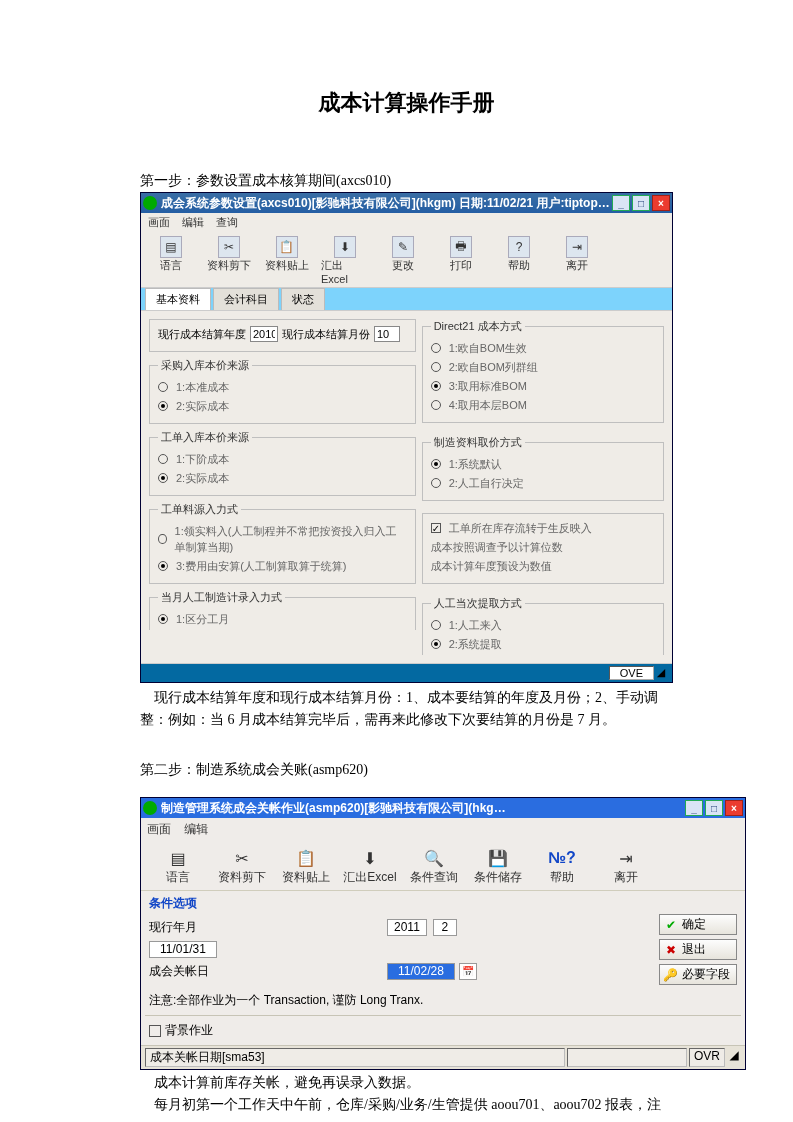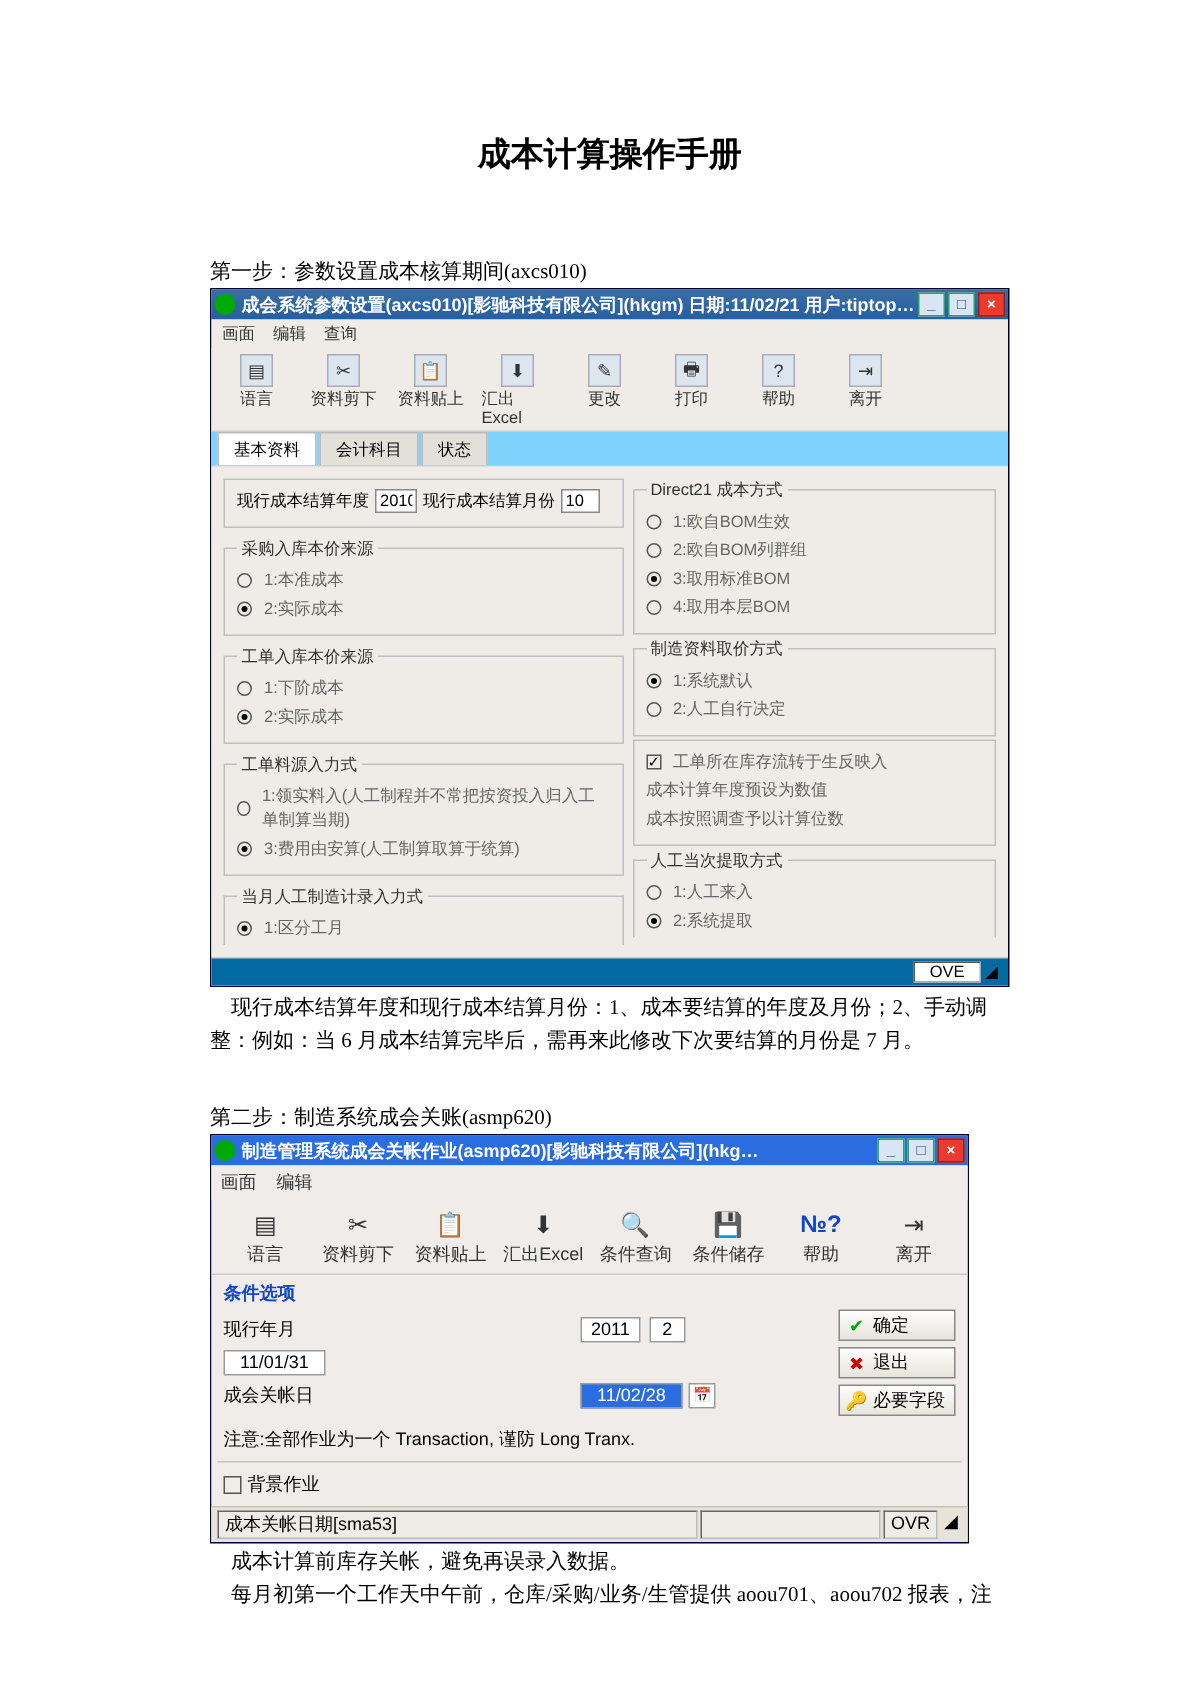--- a/index.html
+++ b/index.html
@@ -25,36 +25,36 @@
   .win1 { width:100%; }
   .toolbar1 { display:flex; gap:10px; padding:4px 6px 2px 6px; background:#efece7; border-bottom:1px solid #ccc;}
   .tool1-item { display:flex; flex-direction:column; align-items:center; width:48px; font-size:11px; color:#333;}
   .tool1-item .ic { width:22px; height:22px; border:1px solid #aab; background:#dde6ef; display:flex;align-items:center;justify-content:center;font-size:12px;}
   .tabs1 { display:flex; background:#7dd3fc; padding-left:4px; border-bottom:1px solid #ccc;}
   .tab1 { padding:3px 10px; font-size:11px; margin-right:2px; background:#e3e0d9; border:1px solid #bbb; border-bottom:none; }
   .tab1.active { background:#fff; }
   .form1 { background:#efece7; padding:8px 8px 8px 8px; position:relative; }
   .pane1 { display:flex; gap:6px; }
   .col1 { flex: 1.1; display:flex; flex-direction:column; gap:6px;}
-  .col2 { flex: 1; display:flex; flex-direction:column; gap:2px;}
+  .col2 { flex: 1; display:flex; flex-direction:column; gap:12px;}
   fieldset.grp { border:1px solid #bfbfbf; padding:6px 8px 6px 8px; font-size:11px; background:#efece7;}
   fieldset.grp legend { font-size:11px; padding:0 3px; color:#333; }
   .ln { display:flex; align-items:center; gap:4px; margin-bottom:3px; font-size:11px; line-height:16px;}
   .ln input[type=text]{ height:16px; font-size:11px; padding:0 2px; border:1px solid #888;}
   .radio-dot { width:10px;height:10px;border:1px solid #555;border-radius:50%;display:inline-block;margin-right:4px; }
   .radio-dot.sel::after{content:"";display:block;width:4px;height:4px;background:#000;border-radius:50%;margin:2px;}
   .chk { width:10px;height:10px;border:1px solid #555;display:inline-block;margin-right:4px;position:relative;}
   .chk.sel::after{content:"✓";position:absolute;top:-3px;left:0;font-size:10px;}
   .statusbar1 { background:#0369a1; border-top:1px solid #ccc; font-size:11px; padding:2px 4px; display:flex; }
   .statusbar1 .flex{flex:1;}
   .statusbar1 .ove { background:#fff;border:1px inset #aaa;padding:0 10px;}
   .blurred {color:#666;}
 
   
-  .win2 { width: 506px; margin-top:2px; }
+  .win2 { width: 606px; margin-top:18px; }
   .win2 .titlebar { background: linear-gradient(#2a6de0,#2a6de0); }
   .body2 { background:#efece9; }
   .menubar2 { background:#efece9; padding:3px 6px; font-size:12px; color:#333;}
   .menubar2 span { margin-right:10px;}
   .toolbar2 { display:flex; padding:6px 6px 4px 6px; border-bottom:1px solid #d0cdbc; gap:2px;}
   .tool2-item { display:flex; flex-direction:column; align-items:center; width:62px; font-size:12px; color:#333;}
   .tool2-item .ic2 { width:26px; height:22px; display:flex;align-items:center;justify-content:center;font-size:16px;}
   .section-lbl { color:#1146c7; font-weight:bold; font-size:12px; padding:4px 8px 2px 8px;}
   .form2 { padding:2px 8px 6px 8px; position:relative;}
   .row2 { display:flex; align-items:center; height:22px; font-size:12px;}
@@ -229,24 +229,24 @@
                   <span class="blurred">2:人工自行决定</span>
                 </div>
             </fieldset>
 
             <fieldset class="grp">
               <div class="ln">
                   <span class="chk sel"></span>
                   <span class="blurred">工单所在库存流转于生反映入</span>
                 </div>
               <div class="ln">
+                  <span class="blurred">成本按照调查予以计算位数</span>
+                </div>
+              <div class="ln">
                   <span class="blurred">成本计算年度预设为数值</span>
-                </div>
-              <div class="ln">
-                  <span class="blurred">成本按照调查予以计算位数</span>
                 </div>
             </fieldset>
 
             <fieldset class="grp" style="border-bottom:none;padding-bottom:0;">
               <legend>人工当次提取方式</legend>
               <div class="ln">
                   <span class="radio-dot"></span>
                   <span class="blurred">1:人工来入</span>
                 </div>
               <div class="ln">

